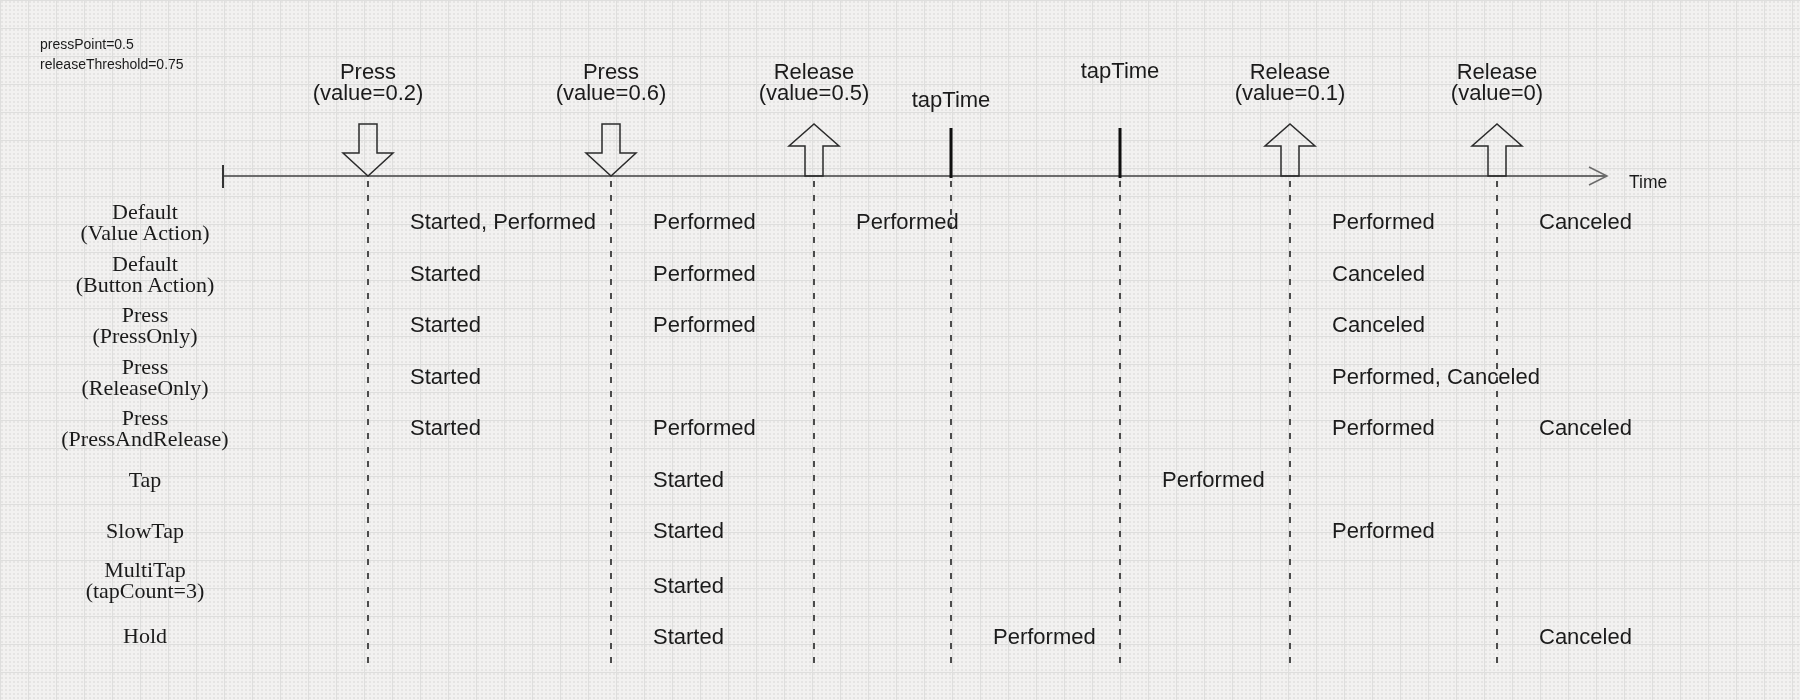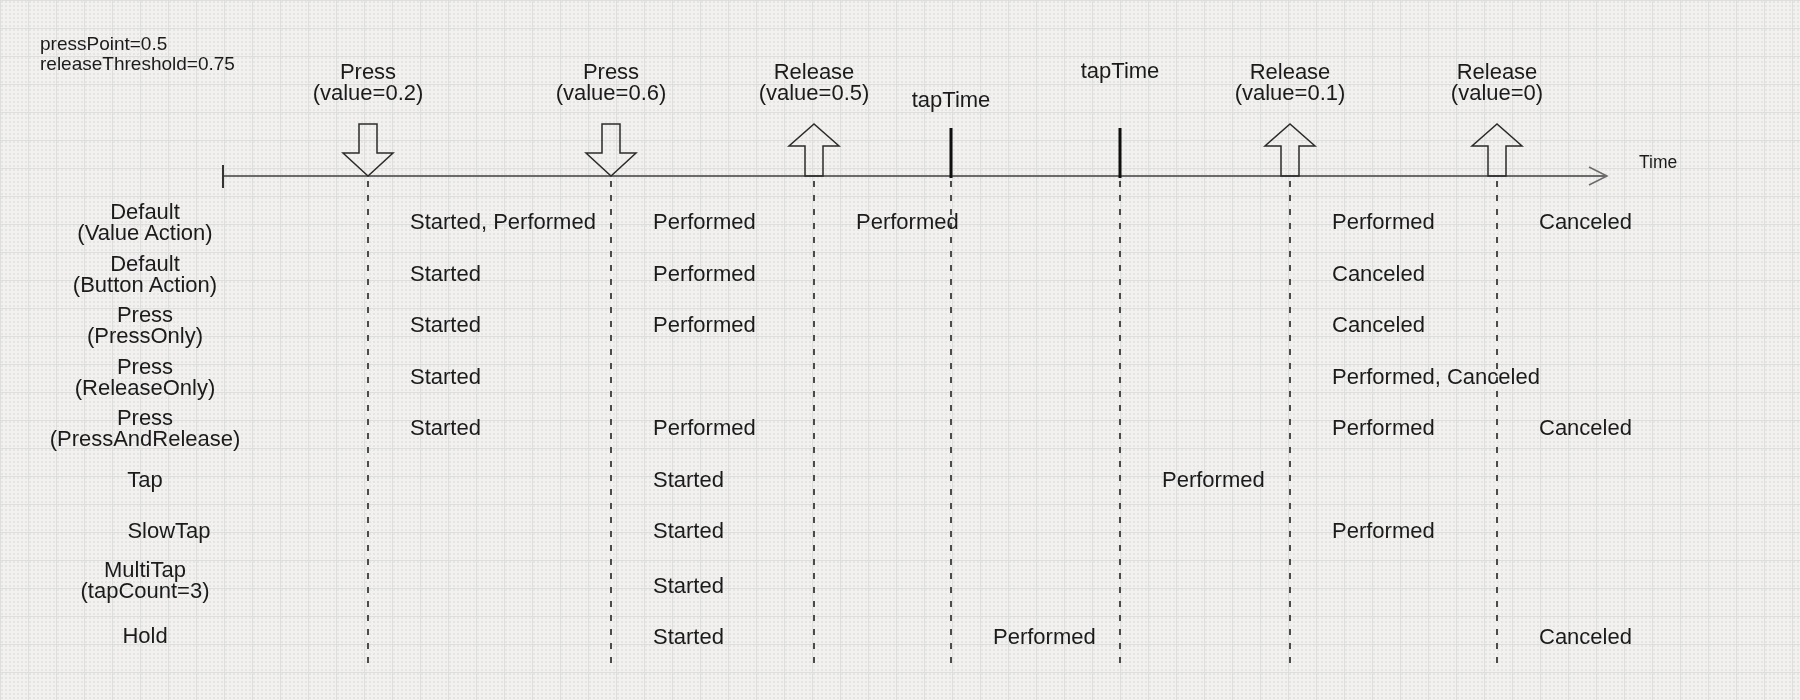--- a/index.html
+++ b/index.html
@@ -11,23 +11,23 @@
     color:#1b1b1b;
     background-color:#f2f1f0;
     background-image:
       linear-gradient(#dededd 1px, transparent 1px),
       linear-gradient(90deg, #dededd 1px, transparent 1px),
       radial-gradient(circle, #e5e4e3 0.8px, transparent 0.9px);
     background-size:28px 28px, 28px 28px, 4px 4px;
   }
   .stage svg{position:absolute;left:0;top:0;}
   .txt{position:absolute;white-space:pre-line;line-height:21px;font-size:22px;}
-  .config{left:40px;top:34px;font-size:19px;line-height:20px;}
+  .config{left:40px;top:34px;font-size:14px;line-height:20px;}
   .evlabel{width:220px;text-align:center;}
-  .rowlabel{left:0;width:290px;text-align:center;}
+  .rowlabel{left:0;width:290px;text-align:center;font-family:Liberation Serif, serif;}
   .ann{white-space:nowrap;margin-left:26px;}
   .timelbl{font-size:17.5px;}
 </style>
 </head>
 <body>
 
 <div class="stage">
 
   <svg width="1800" height="700">
 
@@ -63,34 +63,34 @@
 (value=0.6)</div>
   <div class="txt evlabel" style="left:704px;top:61px;">Release
 (value=0.5)</div>
   <div class="txt evlabel" style="left:841px;top:89px;">tapTime</div>
   <div class="txt evlabel" style="left:1010px;top:60px;">tapTime</div>
   <div class="txt evlabel" style="left:1180px;top:61px;">Release
 (value=0.1)</div>
   <div class="txt evlabel" style="left:1387px;top:61px;">Release
 (value=0)</div>
 
-  <div class="txt timelbl" style="left:1629px;top:152px;margin-left:10px;">Time</div>
+  <div class="txt timelbl" style="left:1629px;top:172px;">Time</div>
 
   <div class="txt rowlabel" style="top:201px;">Default
 (Value Action)</div>
   <div class="txt rowlabel" style="top:253px;">Default
 (Button Action)</div>
   <div class="txt rowlabel" style="top:304px;">Press
 (PressOnly)</div>
   <div class="txt rowlabel" style="top:356px;">Press
 (ReleaseOnly)</div>
   <div class="txt rowlabel" style="top:407px;">Press
 (PressAndRelease)</div>
   <div class="txt rowlabel" style="top:469px;">Tap</div>
-  <div class="txt rowlabel" style="top:520px;margin-left:24px;">SlowTap</div>
+  <div class="txt rowlabel" style="top:520px;">SlowTap</div>
   <div class="txt rowlabel" style="top:559px;">MultiTap
 (tapCount=3)</div>
   <div class="txt rowlabel" style="top:625px;">Hold</div>
 
   <div class="txt ann" style="left:384px;top:211px;">Started, Performed</div>
   <div class="txt ann" style="left:627px;top:211px;">Performed</div>
   <div class="txt ann" style="left:830px;top:211px;">Performed</div>
   <div class="txt ann" style="left:1306px;top:211px;">Performed</div>
   <div class="txt ann" style="left:1513px;top:211px;">Canceled</div>
 

